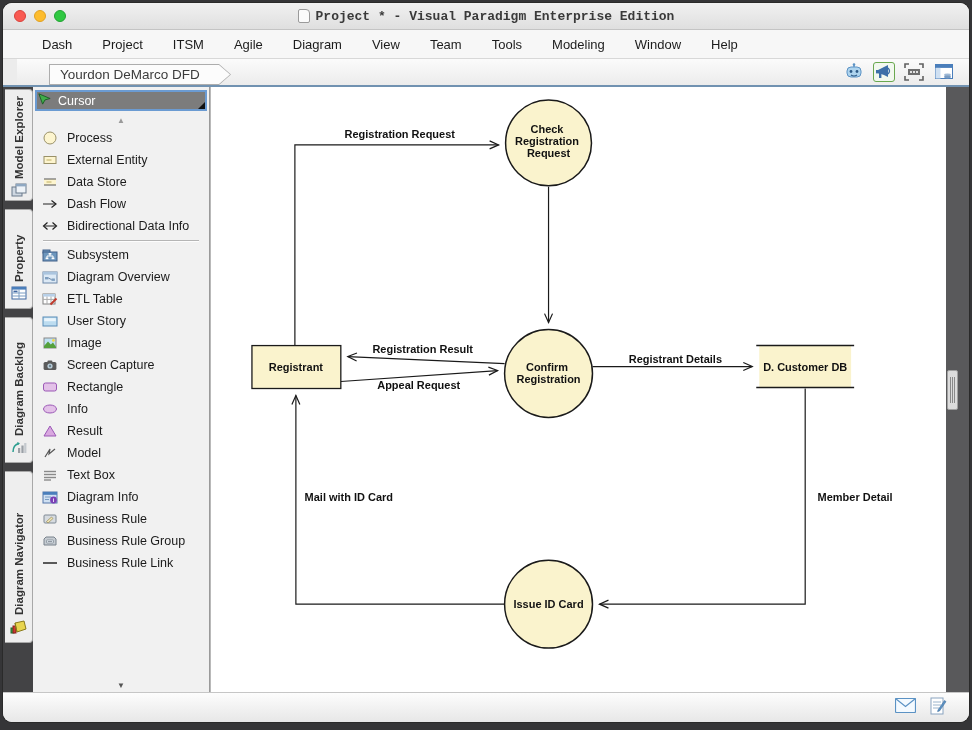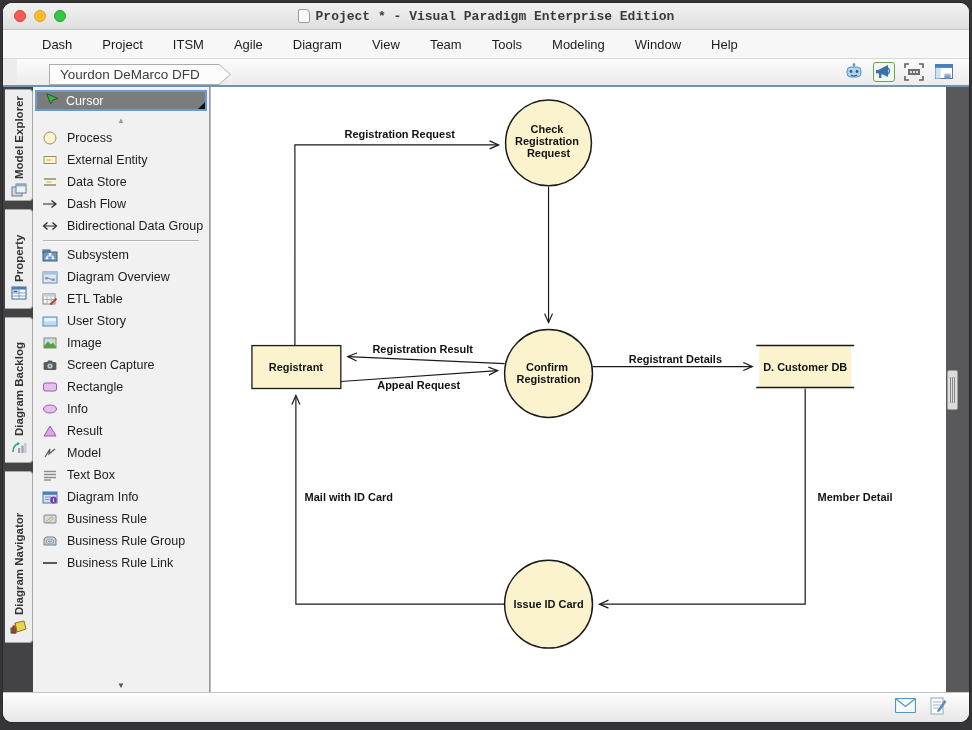--- a/index.html
+++ b/index.html
@@ -32,21 +32,21 @@
   
   .workspace { flex:1; display:flex; border-top:2px solid #7192b1; background:#434345; min-height:0; }
   .tabstrip { width:30px; background:#434345; display:flex; flex-direction:column; gap:8px; padding-top:2px; flex:none; }
   .vtab { width:28px; margin-left:2px; background:#eeeeee; border:1px solid #a8a8a8; border-left:none; border-radius:0 4px 4px 0; display:flex; flex-direction:column; align-items:center; padding:6px 0 4px 0; }
   .vtab .lbl { flex:1; display:flex; align-items:center; writing-mode:vertical-rl; transform:rotate(180deg); font-size:11.5px; font-weight:bold; color:#333; white-space:nowrap; }
   .vtab .tabico { margin-top:4px; }
   .vtab.t1 { height:112px; } .vtab.t2 { height:100px; } .vtab.t3 { height:146px; } .vtab.t4 { height:172px; }
 
   
   .palette { width:177px; background:#f1f1f1; border-right:1px solid #9a9a9a; display:flex; flex-direction:column; padding:2px 0 0 0; flex:none; overflow:hidden; }
-  .cursor-row { margin:1px 2px 2px 2px; height:21px; background:#7c7c7c; border:2px solid #6b9bd2; display:flex; align-items:center; gap:6px; padding-left:8px; position:relative; }
+  .cursor-row { margin:1px 2px 2px 2px; height:21px; background:#7c7c7c; border:2px solid #6b9bd2; display:flex; align-items:center; gap:6px; padding-left:0; position:relative; }
   .cursor-row .clabel { color:#fff; font-size:12.5px; }
   .cursor-corner { position:absolute; right:0; bottom:0; width:0; height:0; border-left:7px solid transparent; border-bottom:7px solid #111; }
   .scrollhint { height:14px; display:flex; align-items:center; justify-content:center; color:#9a9a9a; font-size:8px; }
   .scrollhint.down { color:#555; margin-top:auto; height:14px; }
   .prow { height:22px; display:flex; align-items:center; gap:9px; padding-left:8px; flex:none; }
   .prow .picon { width:17px; height:16px; display:flex; align-items:center; justify-content:center; flex:none; }
   .prow .plabel { font-size:12.5px; color:#1b1b1b; white-space:nowrap; }
   .psep { height:7px; display:flex; align-items:center; padding:0 10px; flex:none; }
   .psep div { height:2px; width:100%; border-top:1px solid #b5b5b5; border-bottom:1px solid #fdfdfd; }
 
@@ -239,21 +239,21 @@
           </span>
         <span class="plabel">Dash Flow</span>
       </div>
       <div class="prow">
         <span class="picon">
             <svg width="16" height="16" viewBox="0 0 16 16">
               <line x1="2" y1="8" x2="14" y2="8" stroke="#222" stroke-width="1.2"></line>
               <path d="M5.5,4.5 L1.5,8 L5.5,11.5 M10.5,4.5 L14.5,8 L10.5,11.5" fill="none" stroke="#222" stroke-width="1.2"></path>
             </svg>
           </span>
-        <span class="plabel">Bidirectional Data Group</span>
+        <span class="plabel">Bidirectional Data Info</span>
       </div>
 
       <div class="psep">
           <div></div>
         </div>
 
       <div class="prow">
         <span class="picon">
             <svg width="16" height="16" viewBox="0 0 16 16">
               <rect x="1" y="3" width="7" height="3" fill="#6e97bd" stroke="#40608a"></rect>

